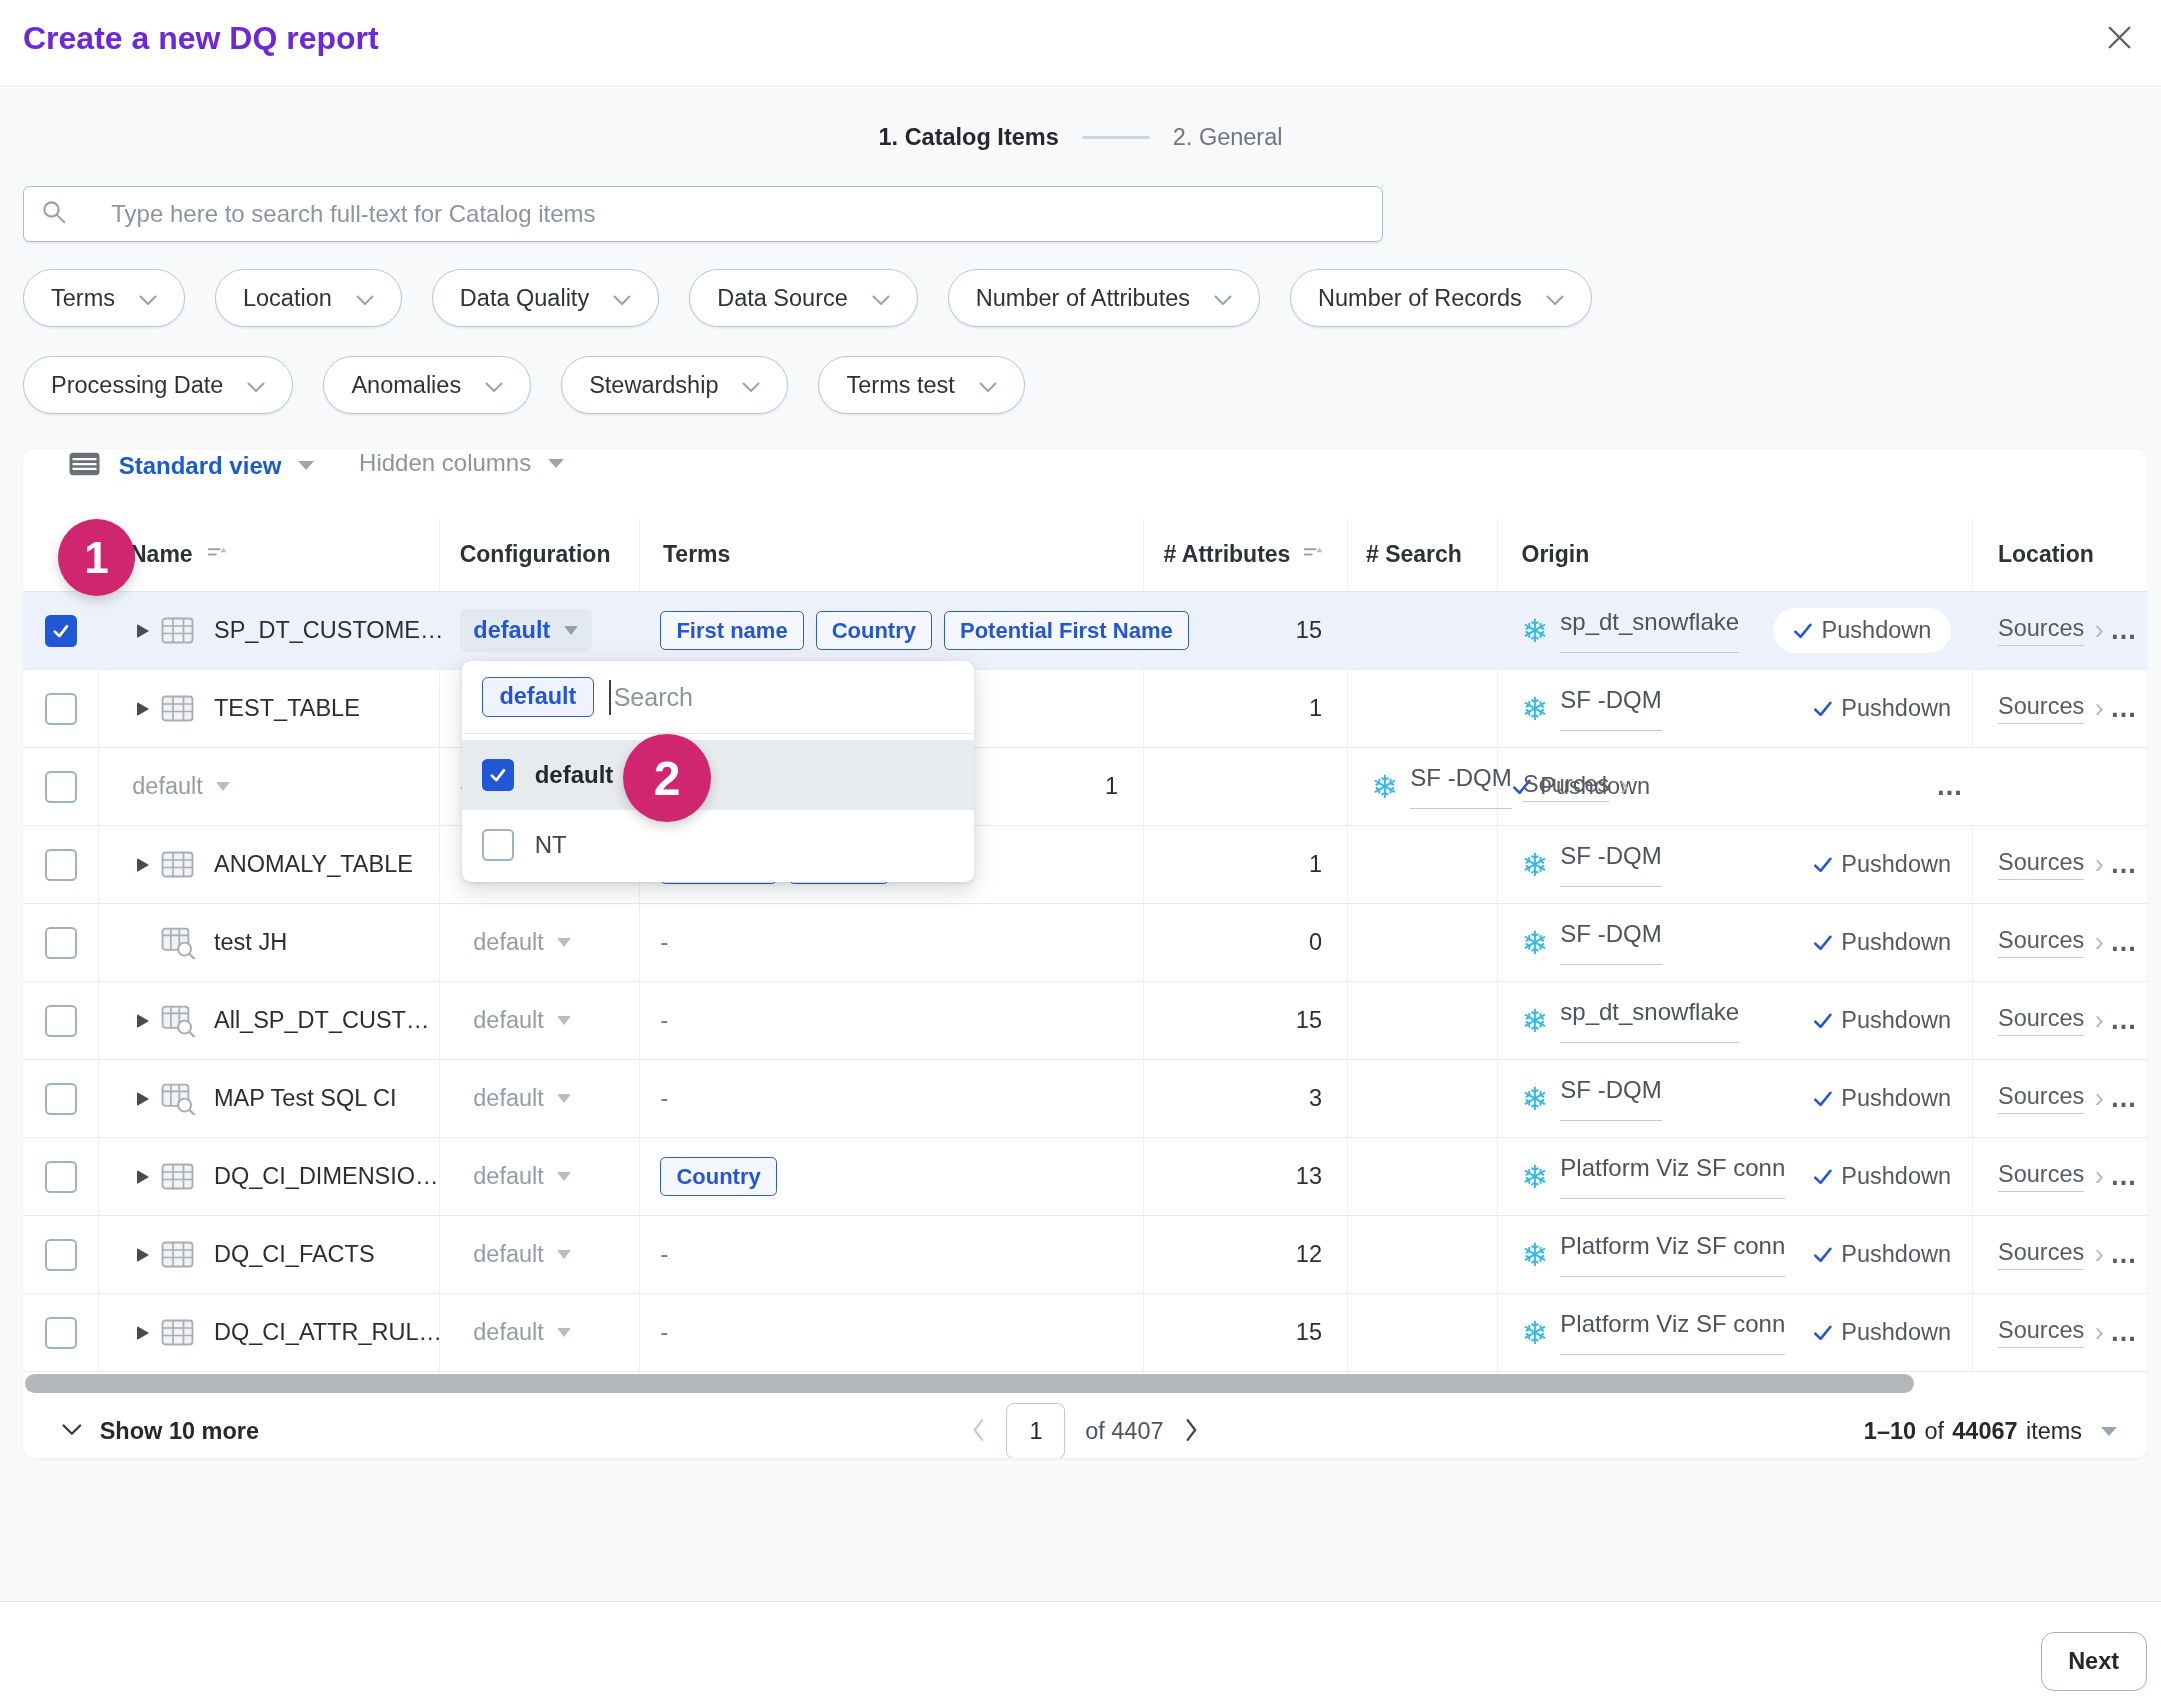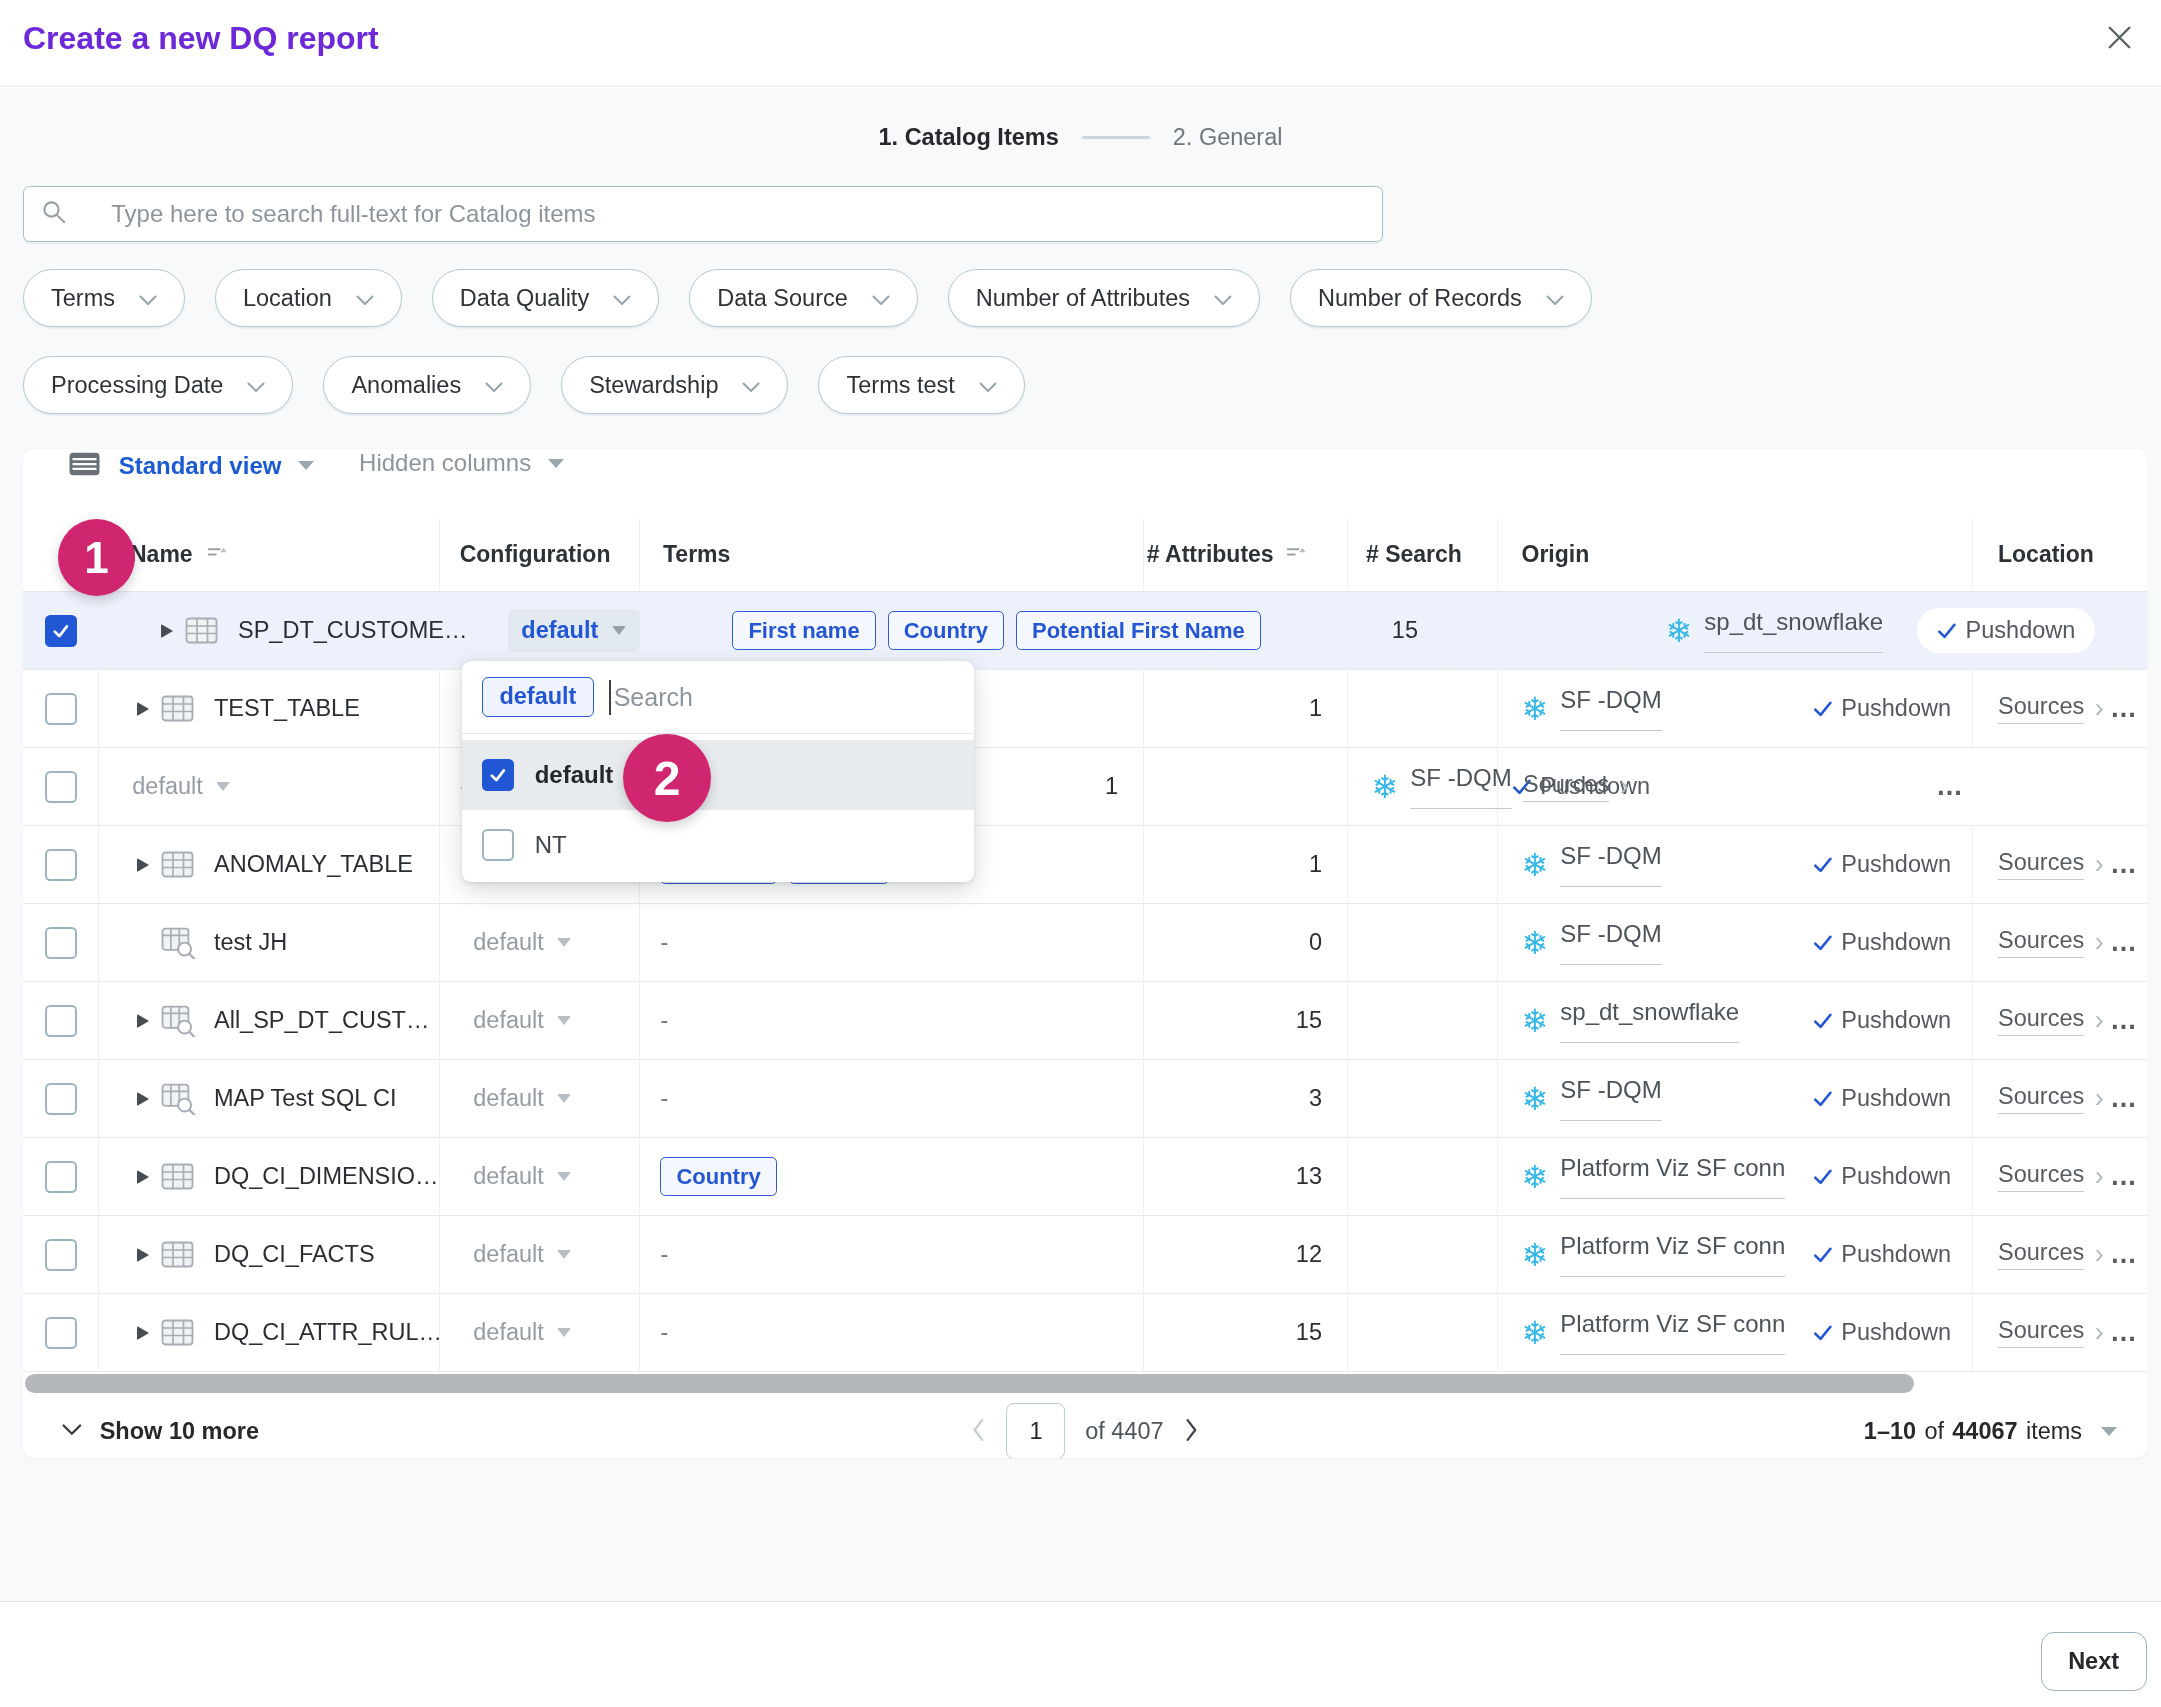--- a/index.html
+++ b/index.html
@@ -43,27 +43,27 @@
 
   .tgrid{display:grid;grid-template-columns:76px 341px 200px 504px 204px 150px 475px 1fr;}
   .tgrid>*{border-right:0.8px solid #eef0f3;box-sizing:border-box;}
   .tgrid>*:last-child{border-right:none;}
 
   .thead{height:73px;border-bottom:0.8px solid #e3e6e9;}
   .th{display:flex;align-items:center;font-size:23px;font-weight:bold;color:#2d3237;}
   .th-name{padding-left:31px;gap:12px;}
   .th-config{padding-left:19.7px;}
   .th-terms{padding-left:23px;}
-  .th-attrs{justify-content:center;padding-right:37px;gap:10.6px;}
+  .th-attrs{justify-content:flex-end;padding-right:23px;gap:10.6px;}
   .th-records{padding-left:18px;}
   .th-origin{padding-left:23.5px;}
   .th-location{padding-left:25px;}
 
   .trow{height:77px;border-bottom:0.8px solid #e8ebee;background:#fff;}
-  .trow.selected{background:#edf1fb;gap:24px;}
+  .trow.selected{background:#edf1fb;}
   .cell{display:flex;align-items:center;}
 
   .c-check{justify-content:center;}
   .cb{width:32px;height:32px;border:2.3px solid #9db3c0;border-radius:5.3px;background:#fff;display:flex;align-items:center;justify-content:center;box-sizing:border-box;cursor:pointer;flex:0 0 auto;}
   .cb .tick{display:none;}
   .cb.checked{background:#2156d4;border-color:#2156d4;}
   .cb.checked .tick{display:block;}
 
   .c-name{padding-left:26px;}
   .expander{width:36px;display:flex;justify-content:center;flex:0 0 auto;cursor:pointer;}

